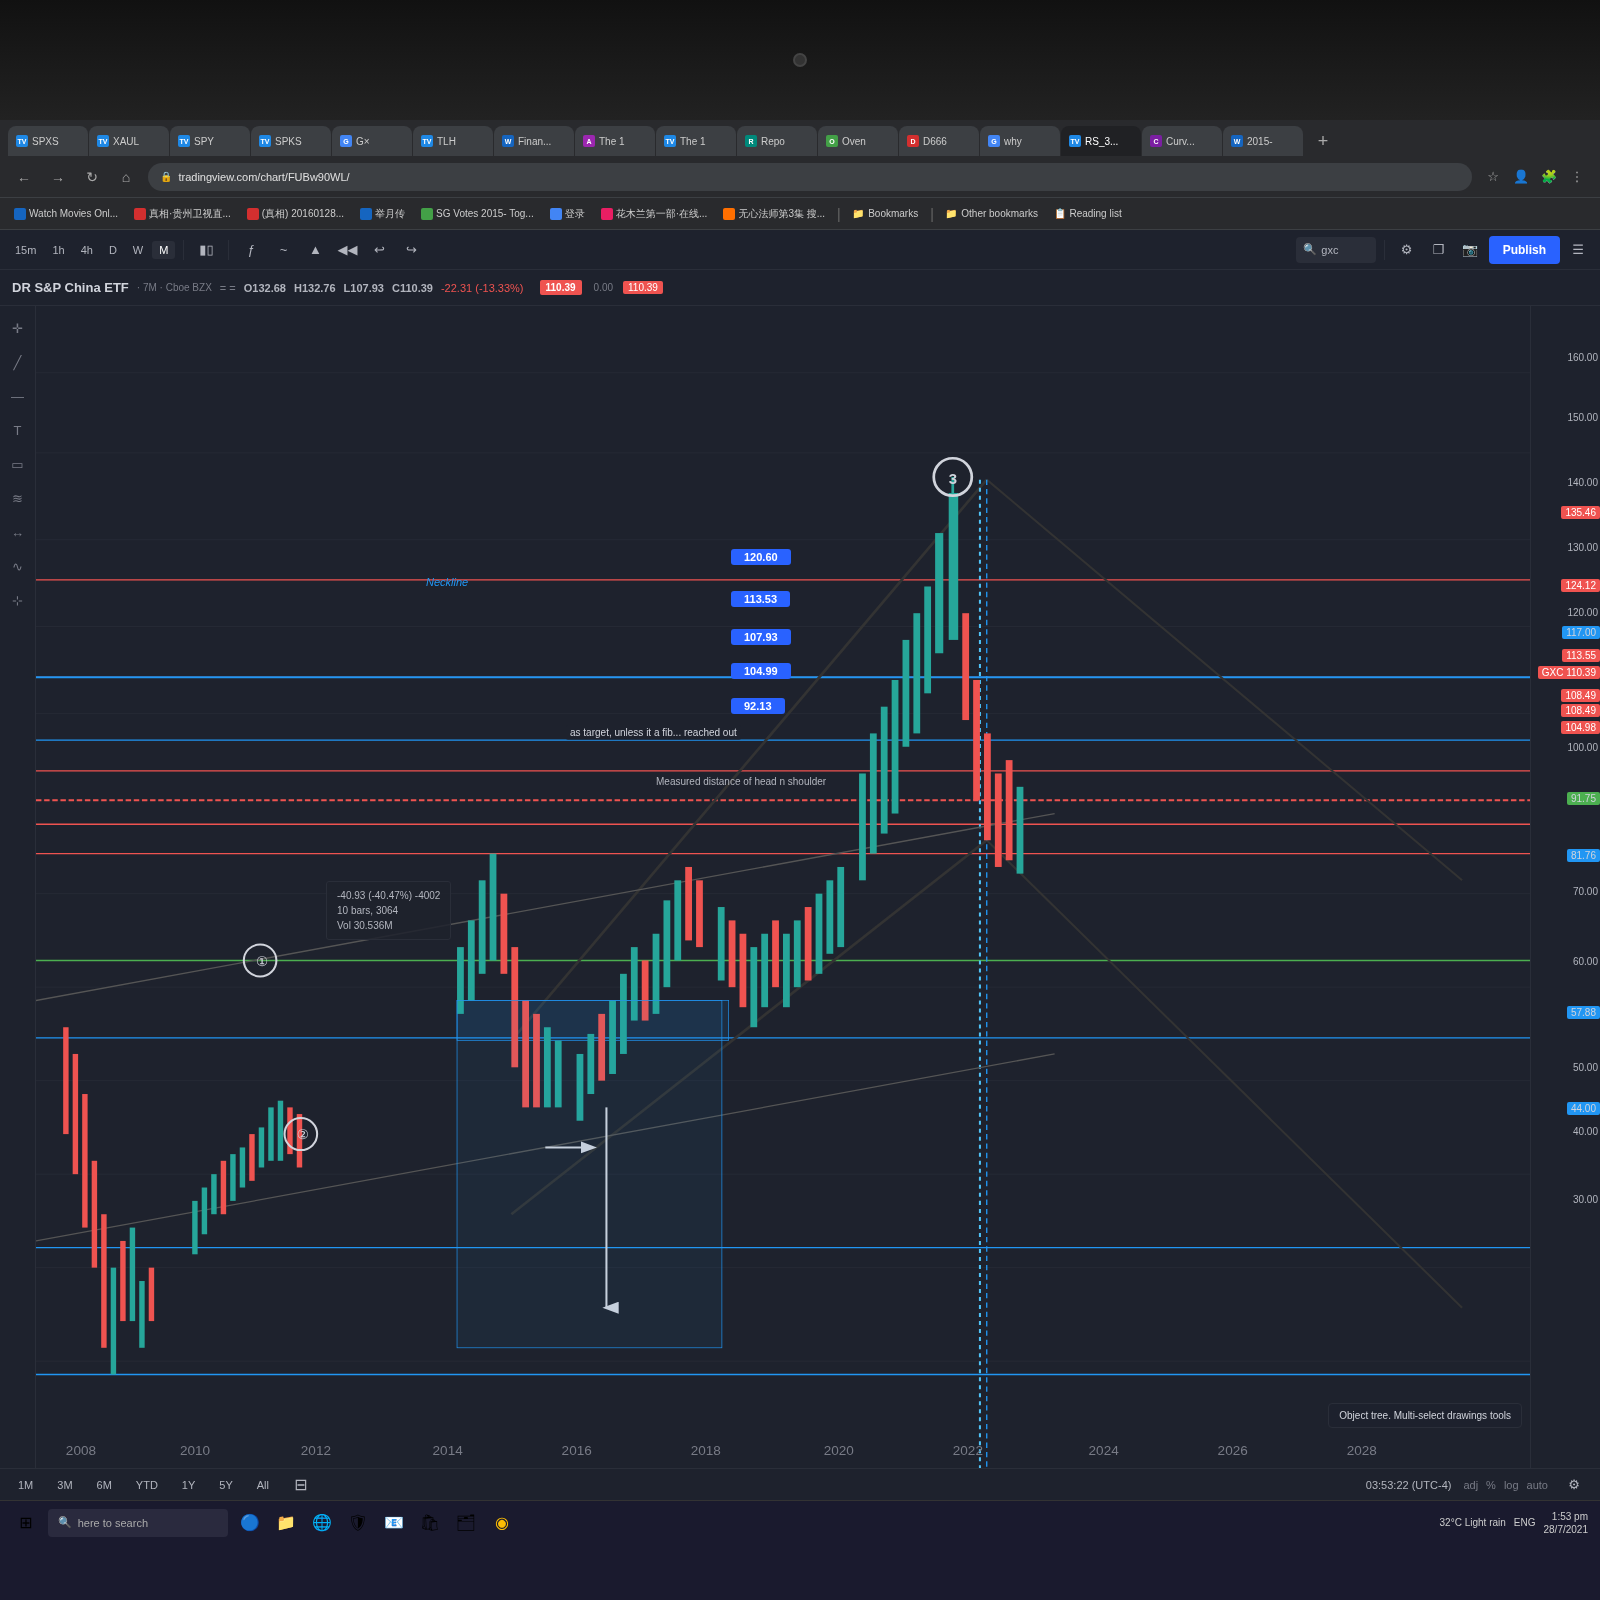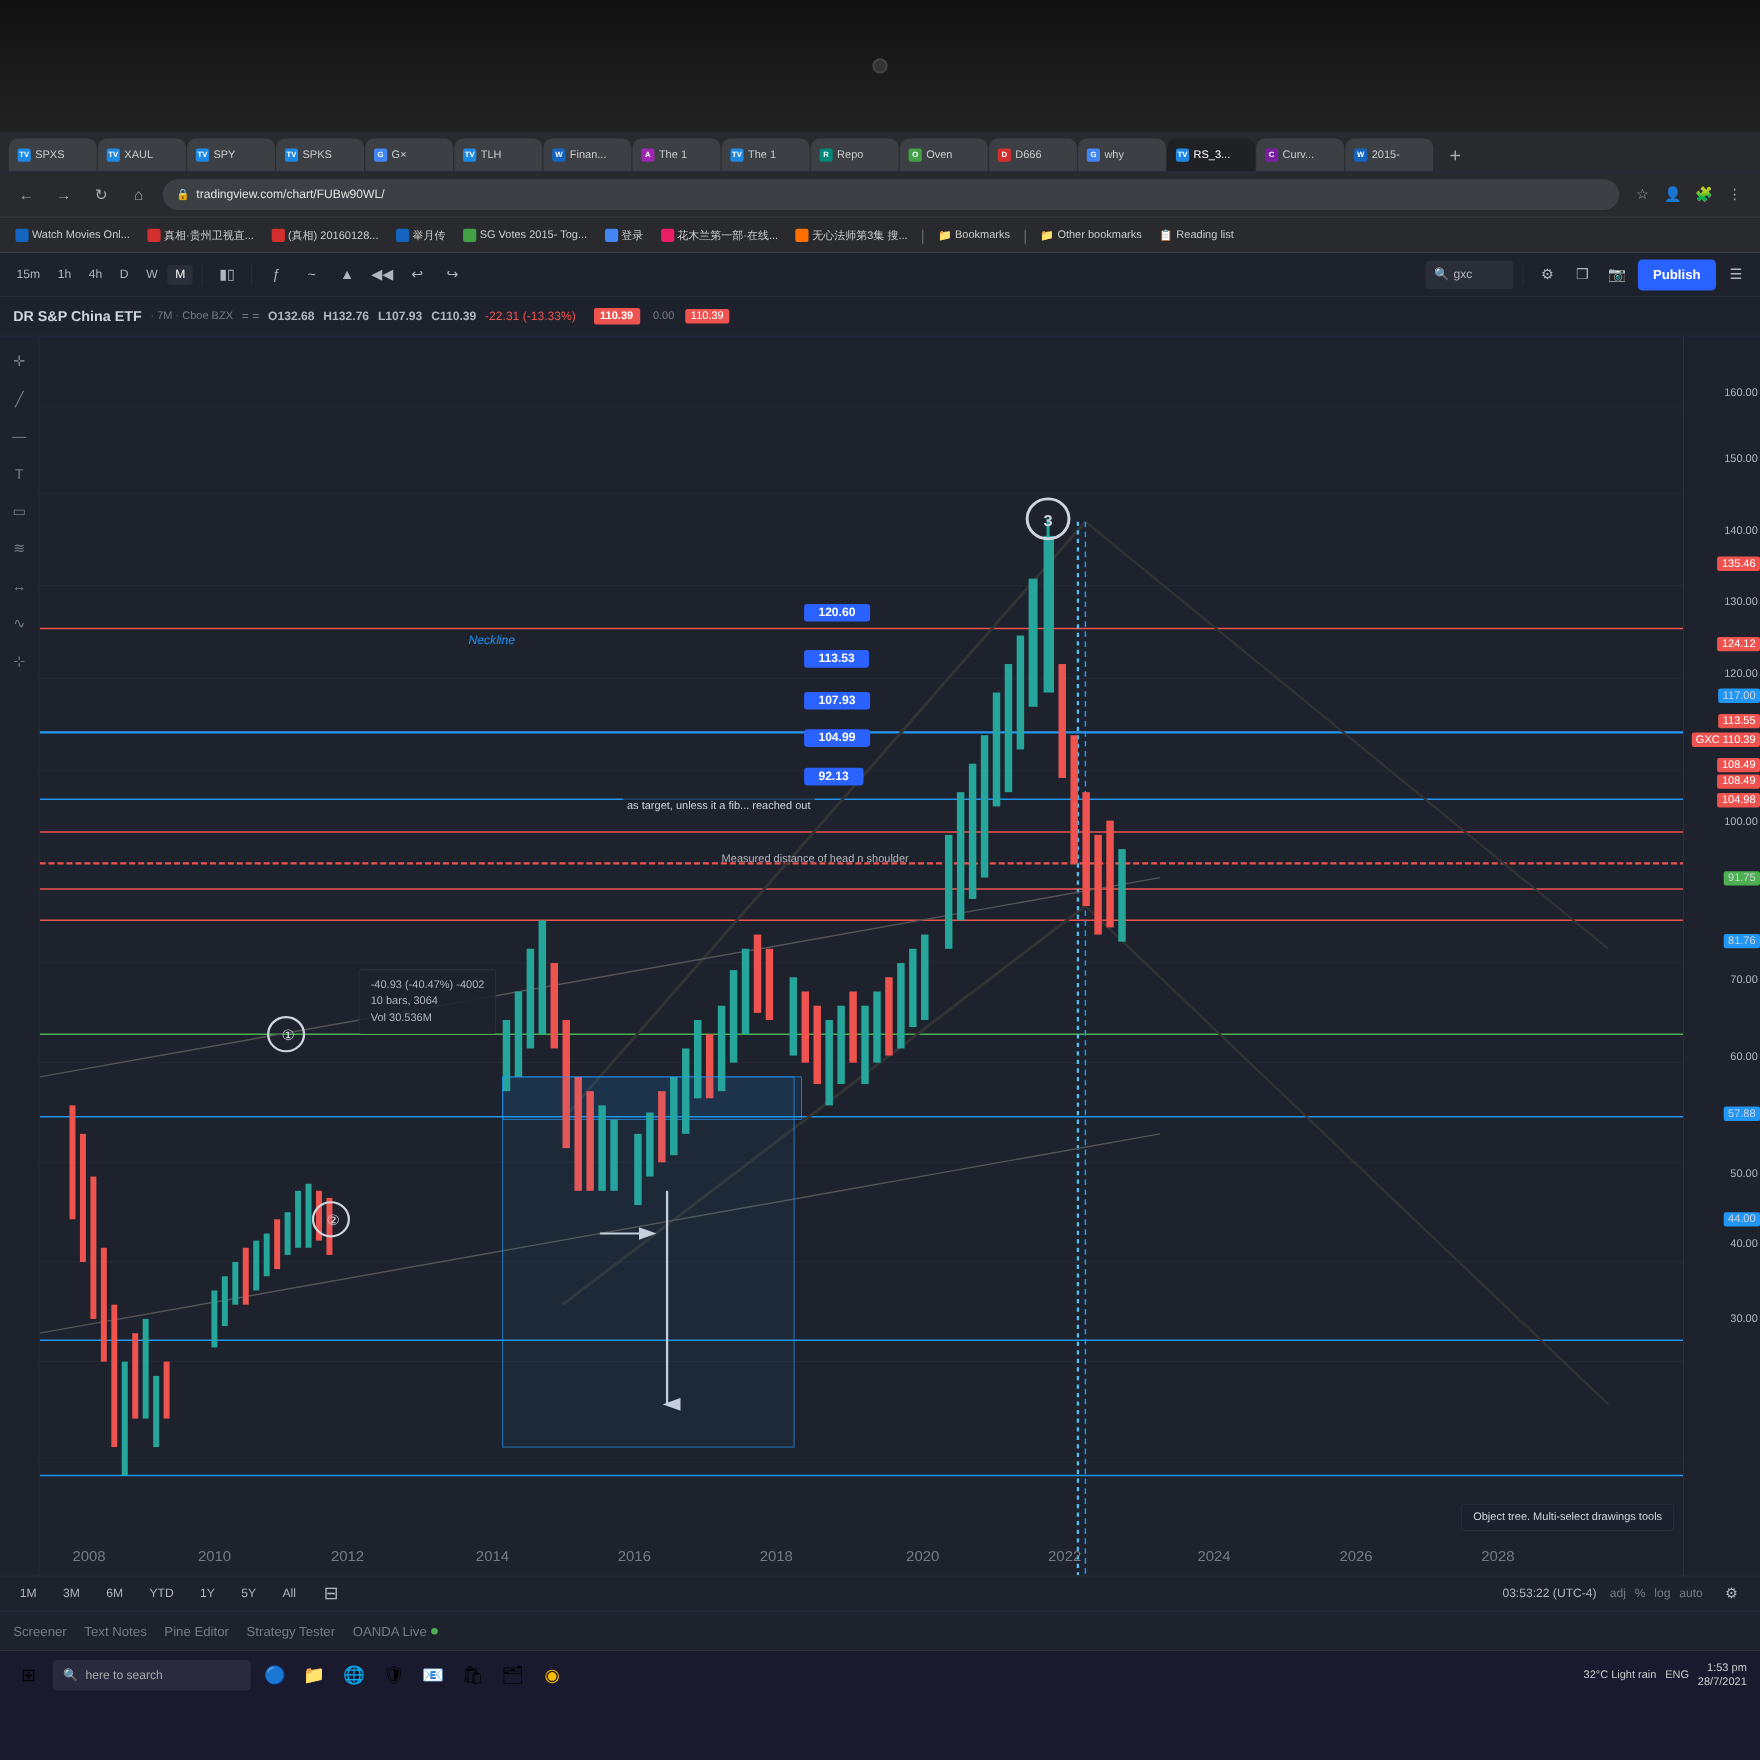--- a/index.html
+++ b/index.html
@@ -25,21 +25,21 @@
       height: 14px;
       border-radius: 50%;
       background: #333;
       border: 2px solid #444;
     }
 
     
     .browser {
       width: 100%;
       height: 1380px;
-      background: #4c1d95;
+      background: #f9a8d4;
       display: flex;
       flex-direction: column;
     }
 
     
     .tab-bar {
       height: 36px;
       background: #292a2d;
       display: flex;
       align-items: flex-end;
@@ -918,30 +918,20 @@
     <div class="bottom-time">03:53:22 (UTC-4)</div>
     <div class="bottom-options">
       <span class="bottom-option">adj</span>
       <span class="bottom-option">%</span>
       <span class="bottom-option">log</span>
       <span class="bottom-option">auto</span>
     </div>
     <div class="tv-btn">⚙</div>
   </div>
 
-  <div class="footer-tabs">
-    <div class="footer-tab">Screener</div>
-    <div class="footer-tab">Text Notes</div>
-    <div class="footer-tab">Pine Editor</div>
-    <div class="footer-tab">Strategy Tester</div>
-    <div class="footer-tab">
-      <span>OANDA Live</span>
-      <div class="live-dot"></div>
-    </div>
-  </div>
 </div>
 
 <div class="taskbar">
   <div class="taskbar-icon">⊞</div>
   <div class="taskbar-search">
     <span>🔍</span>
     <span>here to search</span>
   </div>
   <div class="taskbar-icons">
     <div class="taskbar-icon">🔵</div>

